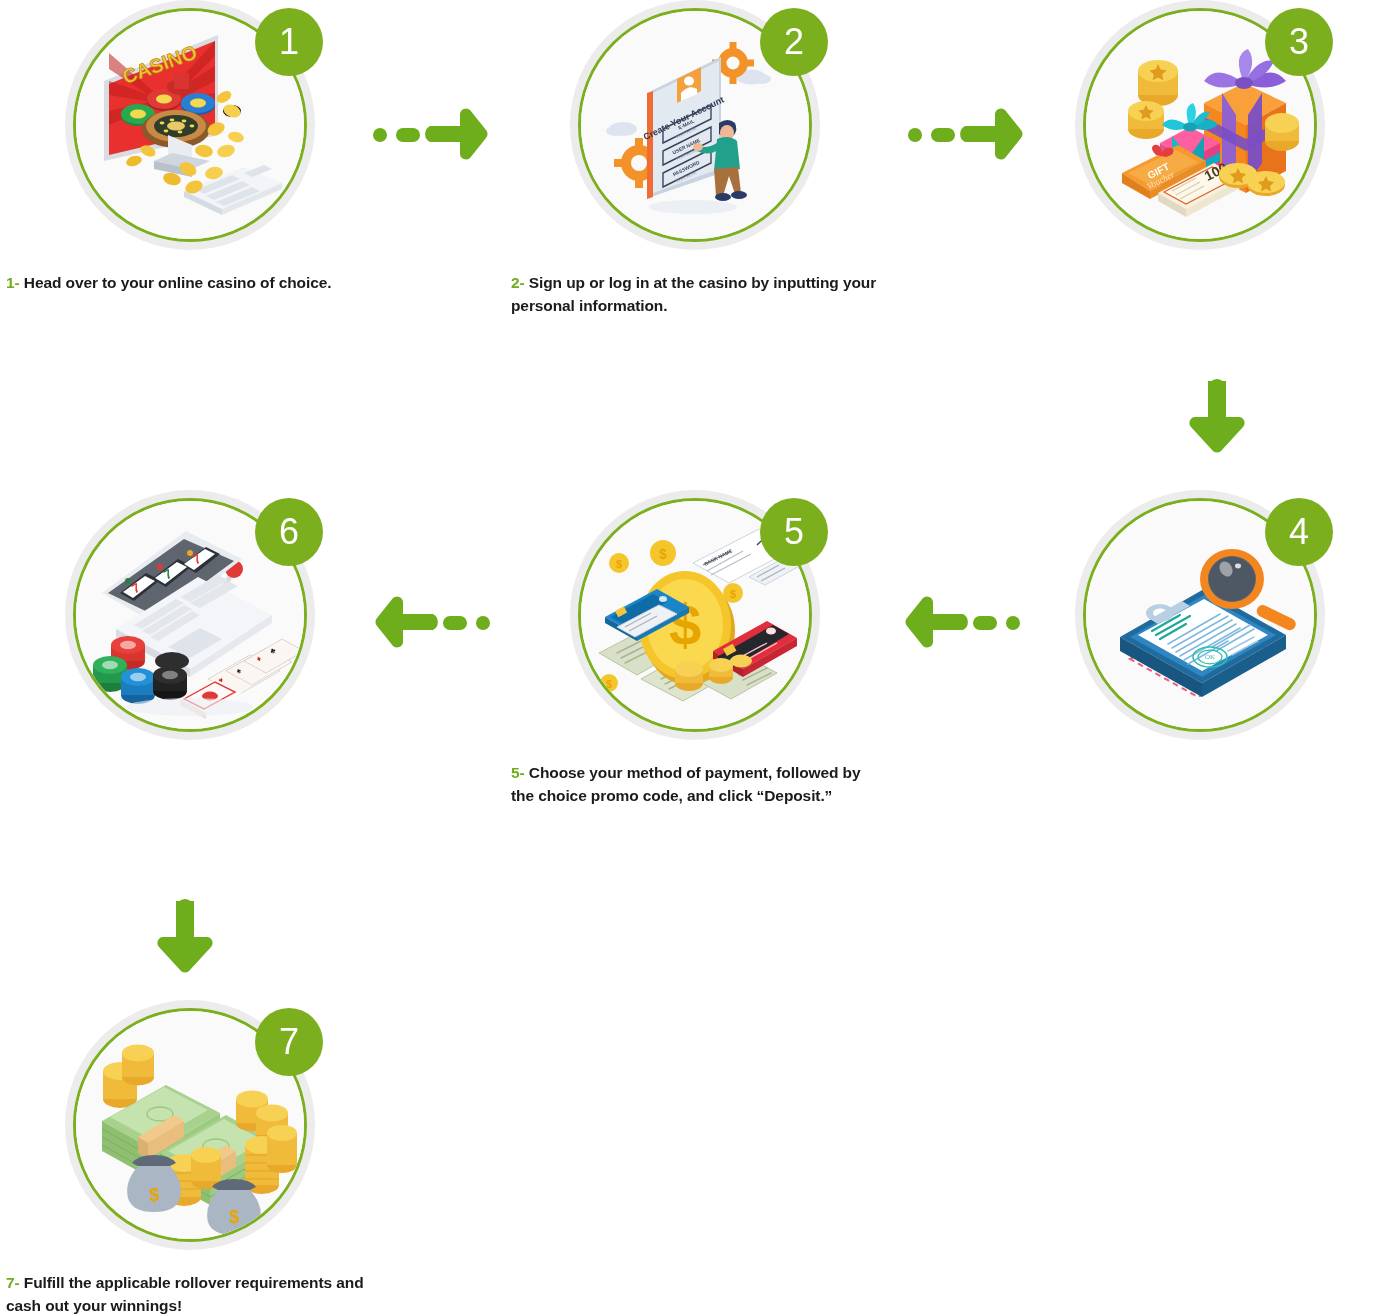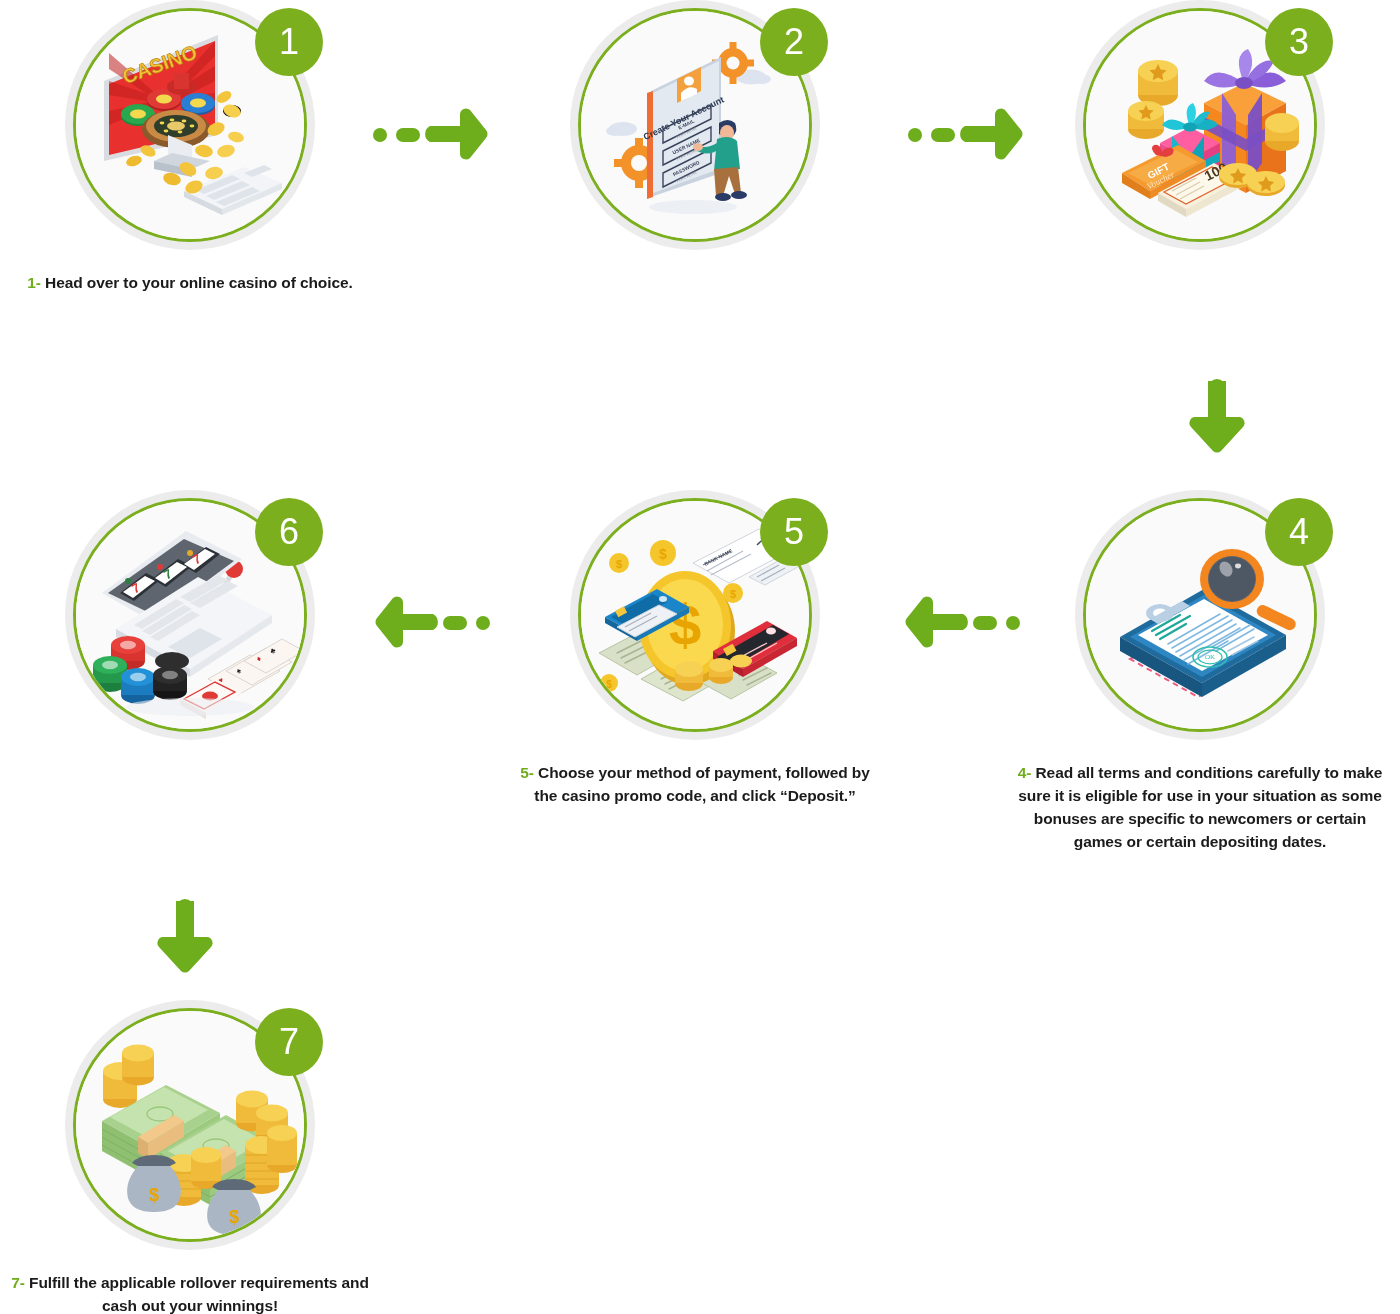--- a/index.html
+++ b/index.html
@@ -49,21 +49,21 @@
     color: #ffffff;
     font-size: 36px;
     font-weight: 400;
     display: flex; align-items: center; justify-content: center;
     z-index: 5;
     font-family: "Liberation Sans", sans-serif;
   }
 
   .caption {
     margin-top: 22px;
-    text-align: center;
+    text-align: left;
     font-size: 15.5px;
     font-weight: bold;
     line-height: 1.48;
     color: #1b1b1b;
     padding: 0 6px;
     letter-spacing: -0.1px;
   }
   .caption .num { color: #6EAD1B; }
 
   
@@ -233,20 +233,23 @@
               <path d="M133,158 l24,-2 l3,26 -6,1 -6,-18 -6,20 -7,0 z" fill="#a8703c"></path>
               <ellipse cx="142" cy="186" rx="8" ry="4" fill="#2a3b66"></ellipse>
               <ellipse cx="158" cy="184" rx="8" ry="4" fill="#2a3b66"></ellipse>
             </g>
             <ellipse cx="112" cy="196" rx="44" ry="7" fill="#e5e9ef" opacity="0.7"></ellipse>
           </svg>
         </div>
       </div>
       <div class="badge">2</div>
     </div>
+    <div class="caption">
+      <span class="num">2-</span><span> Sign up or log in at the casino by inputting your personal information.</span>
+    </div>
   </div>
 
   <div class="step col-3 row-1">
     <div class="circle-wrap">
       <div class="ring-outer"></div>
       <div class="ring-inner"></div>
       <div class="ring-face">
         <div class="art">
           <svg viewBox="0 0 228 228">
 
@@ -392,23 +395,20 @@
               <ellipse rx="32" ry="30" fill="#f3861f"></ellipse>
               <ellipse rx="24" ry="23" fill="#5a6472"></ellipse>
               <ellipse rx="23" ry="22" fill="#4e5764"></ellipse>
               <ellipse cx="-6" cy="-10" rx="6" ry="8" fill="#ffffff" opacity="0.45" transform="rotate(-30 -6 -10)"></ellipse>
               <ellipse cx="6" cy="-13" rx="3" ry="2.4" fill="#ffffff" opacity="0.8"></ellipse>
             </g>
           </svg>
         </div>
       </div>
       <div class="badge">4</div>
-    </div>
-    <div class="caption">
-      <span class="num">4-</span><span> Read all terms and conditions carefully to make sure it is eligible for use in your situation as some bonuses are specific to newcomers or certain games or certain depositing dates.</span>
     </div>
   </div>
 
   <div class="step col-2 row-2">
     <div class="circle-wrap">
       <div class="ring-outer"></div>
       <div class="ring-inner"></div>
       <div class="ring-face">
         <div class="art">
           <svg viewBox="0 0 228 228">
@@ -518,21 +518,21 @@
               <rect x="128" y="164" width="24" height="12" fill="#f0bb3a"></rect>
               <ellipse cx="140" cy="164" rx="12" ry="7" fill="#f7d154"></ellipse>
               <ellipse cx="160" cy="160" rx="11" ry="6.5" fill="#f7d154"></ellipse>
             </g>
           </svg>
         </div>
       </div>
       <div class="badge">5</div>
     </div>
     <div class="caption">
-      <span class="num">5-</span><span> Choose your method of payment, followed by the casino promo code, and click “Deposit.”</span>
+      <span class="num">5-</span><span> Choose your method of payment, followed by the choice promo code, and click “Deposit.”</span>
     </div>
   </div>
 
   <div class="step col-1 row-2">
     <div class="circle-wrap">
       <div class="ring-outer"></div>
       <div class="ring-inner"></div>
       <div class="ring-face">
         <div class="art">
           <svg viewBox="0 0 228 228">

